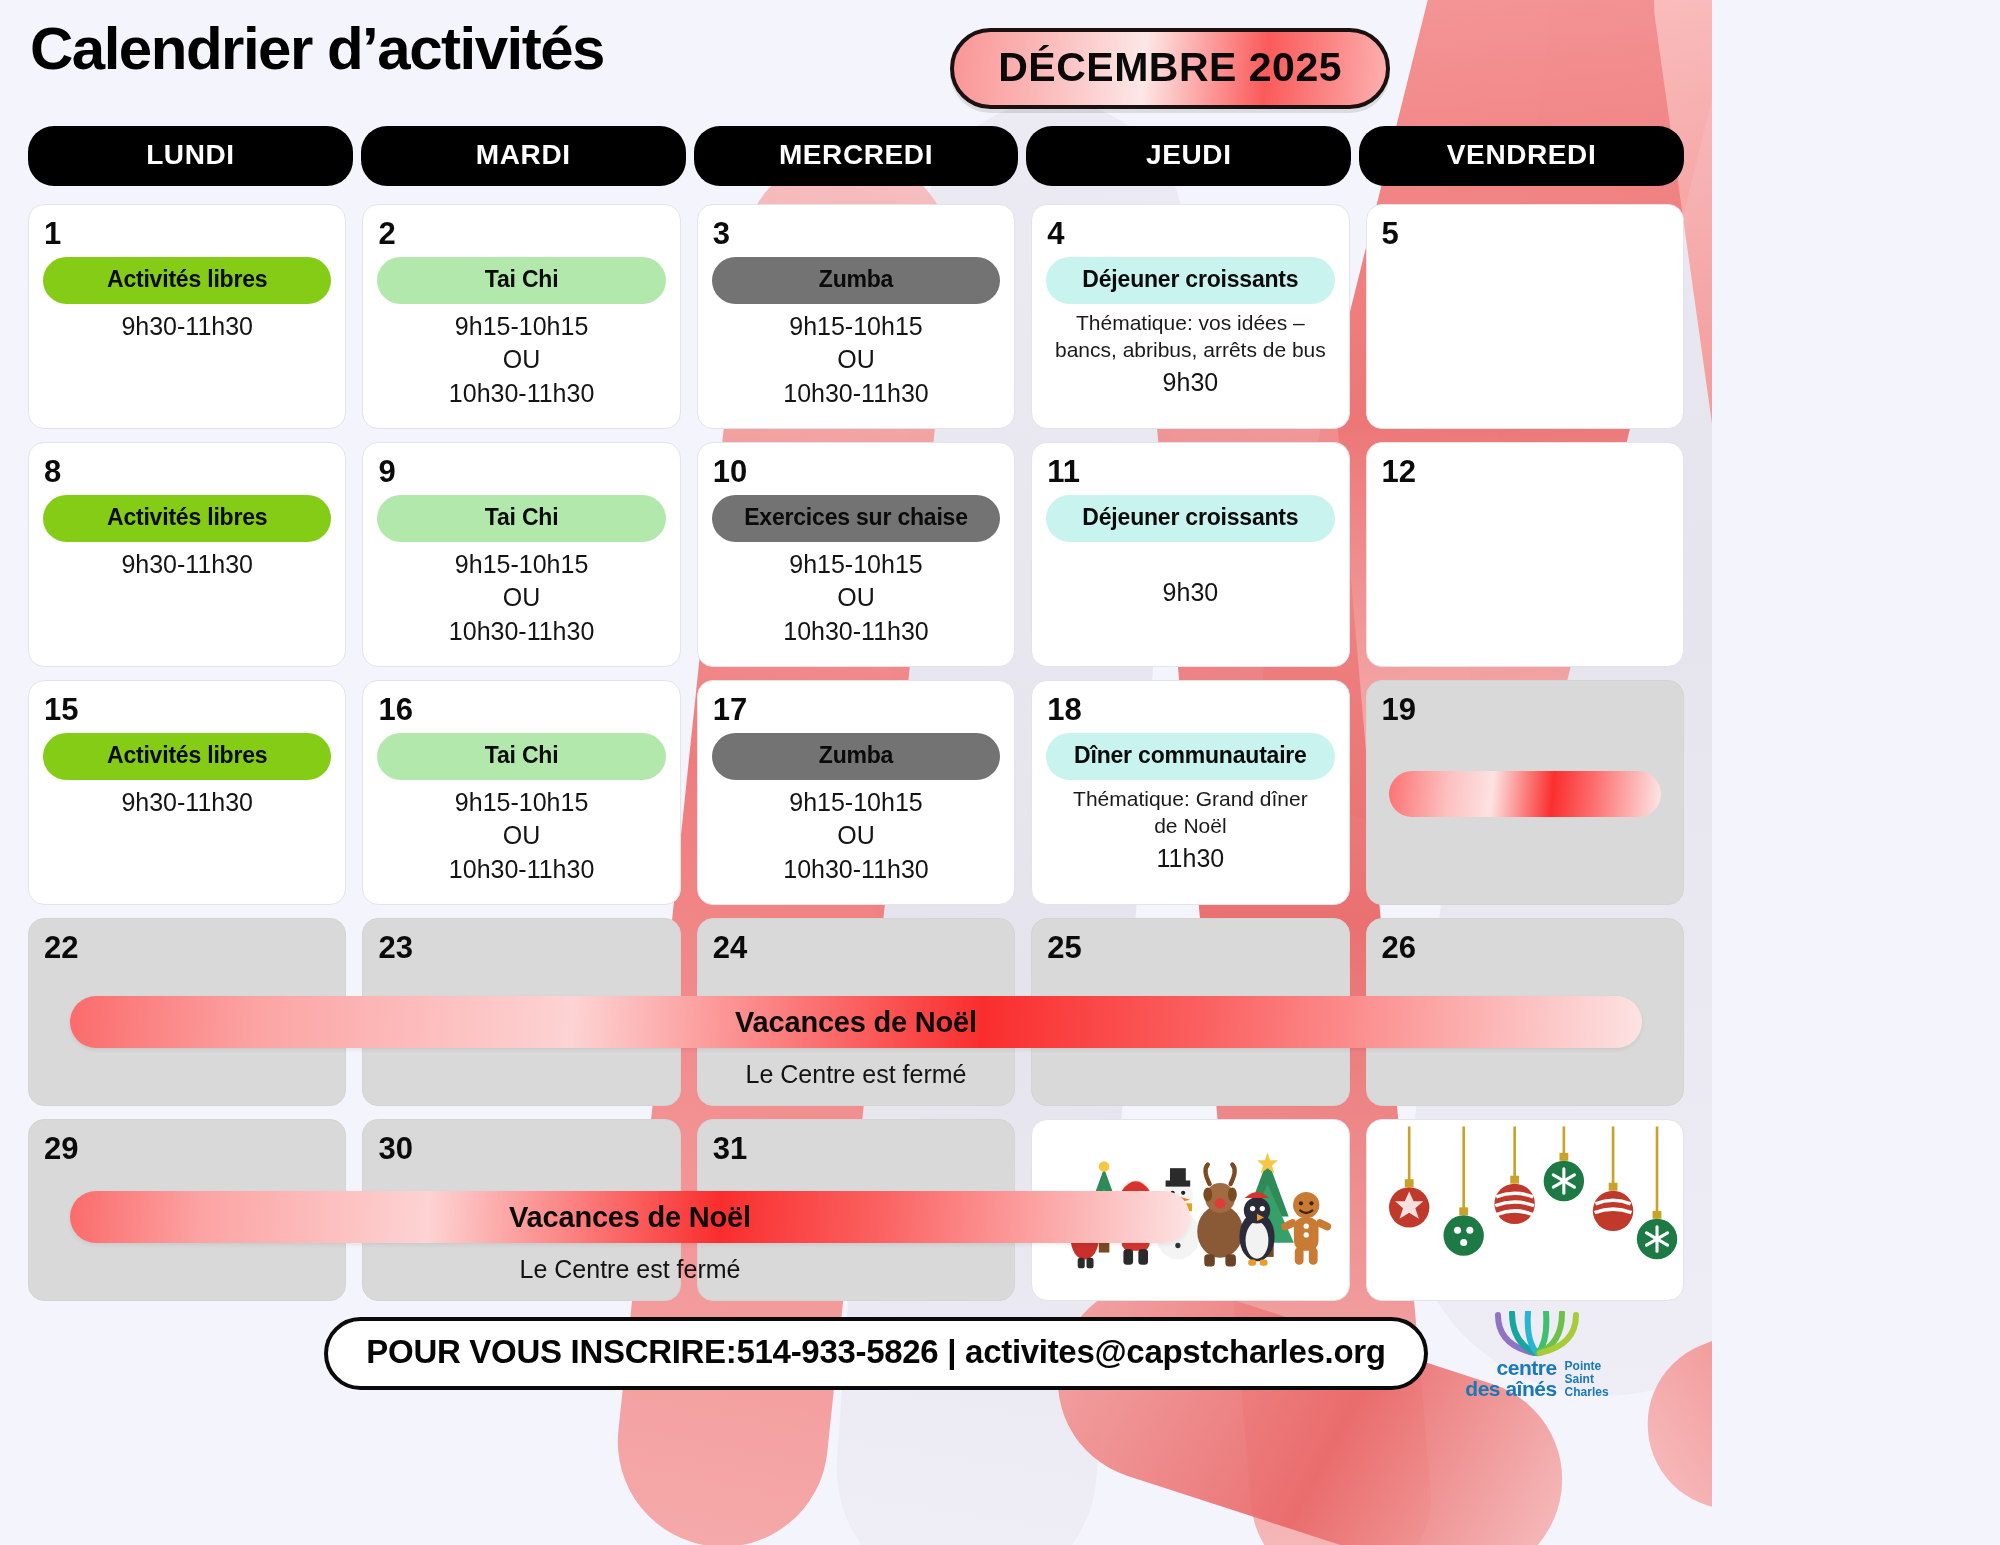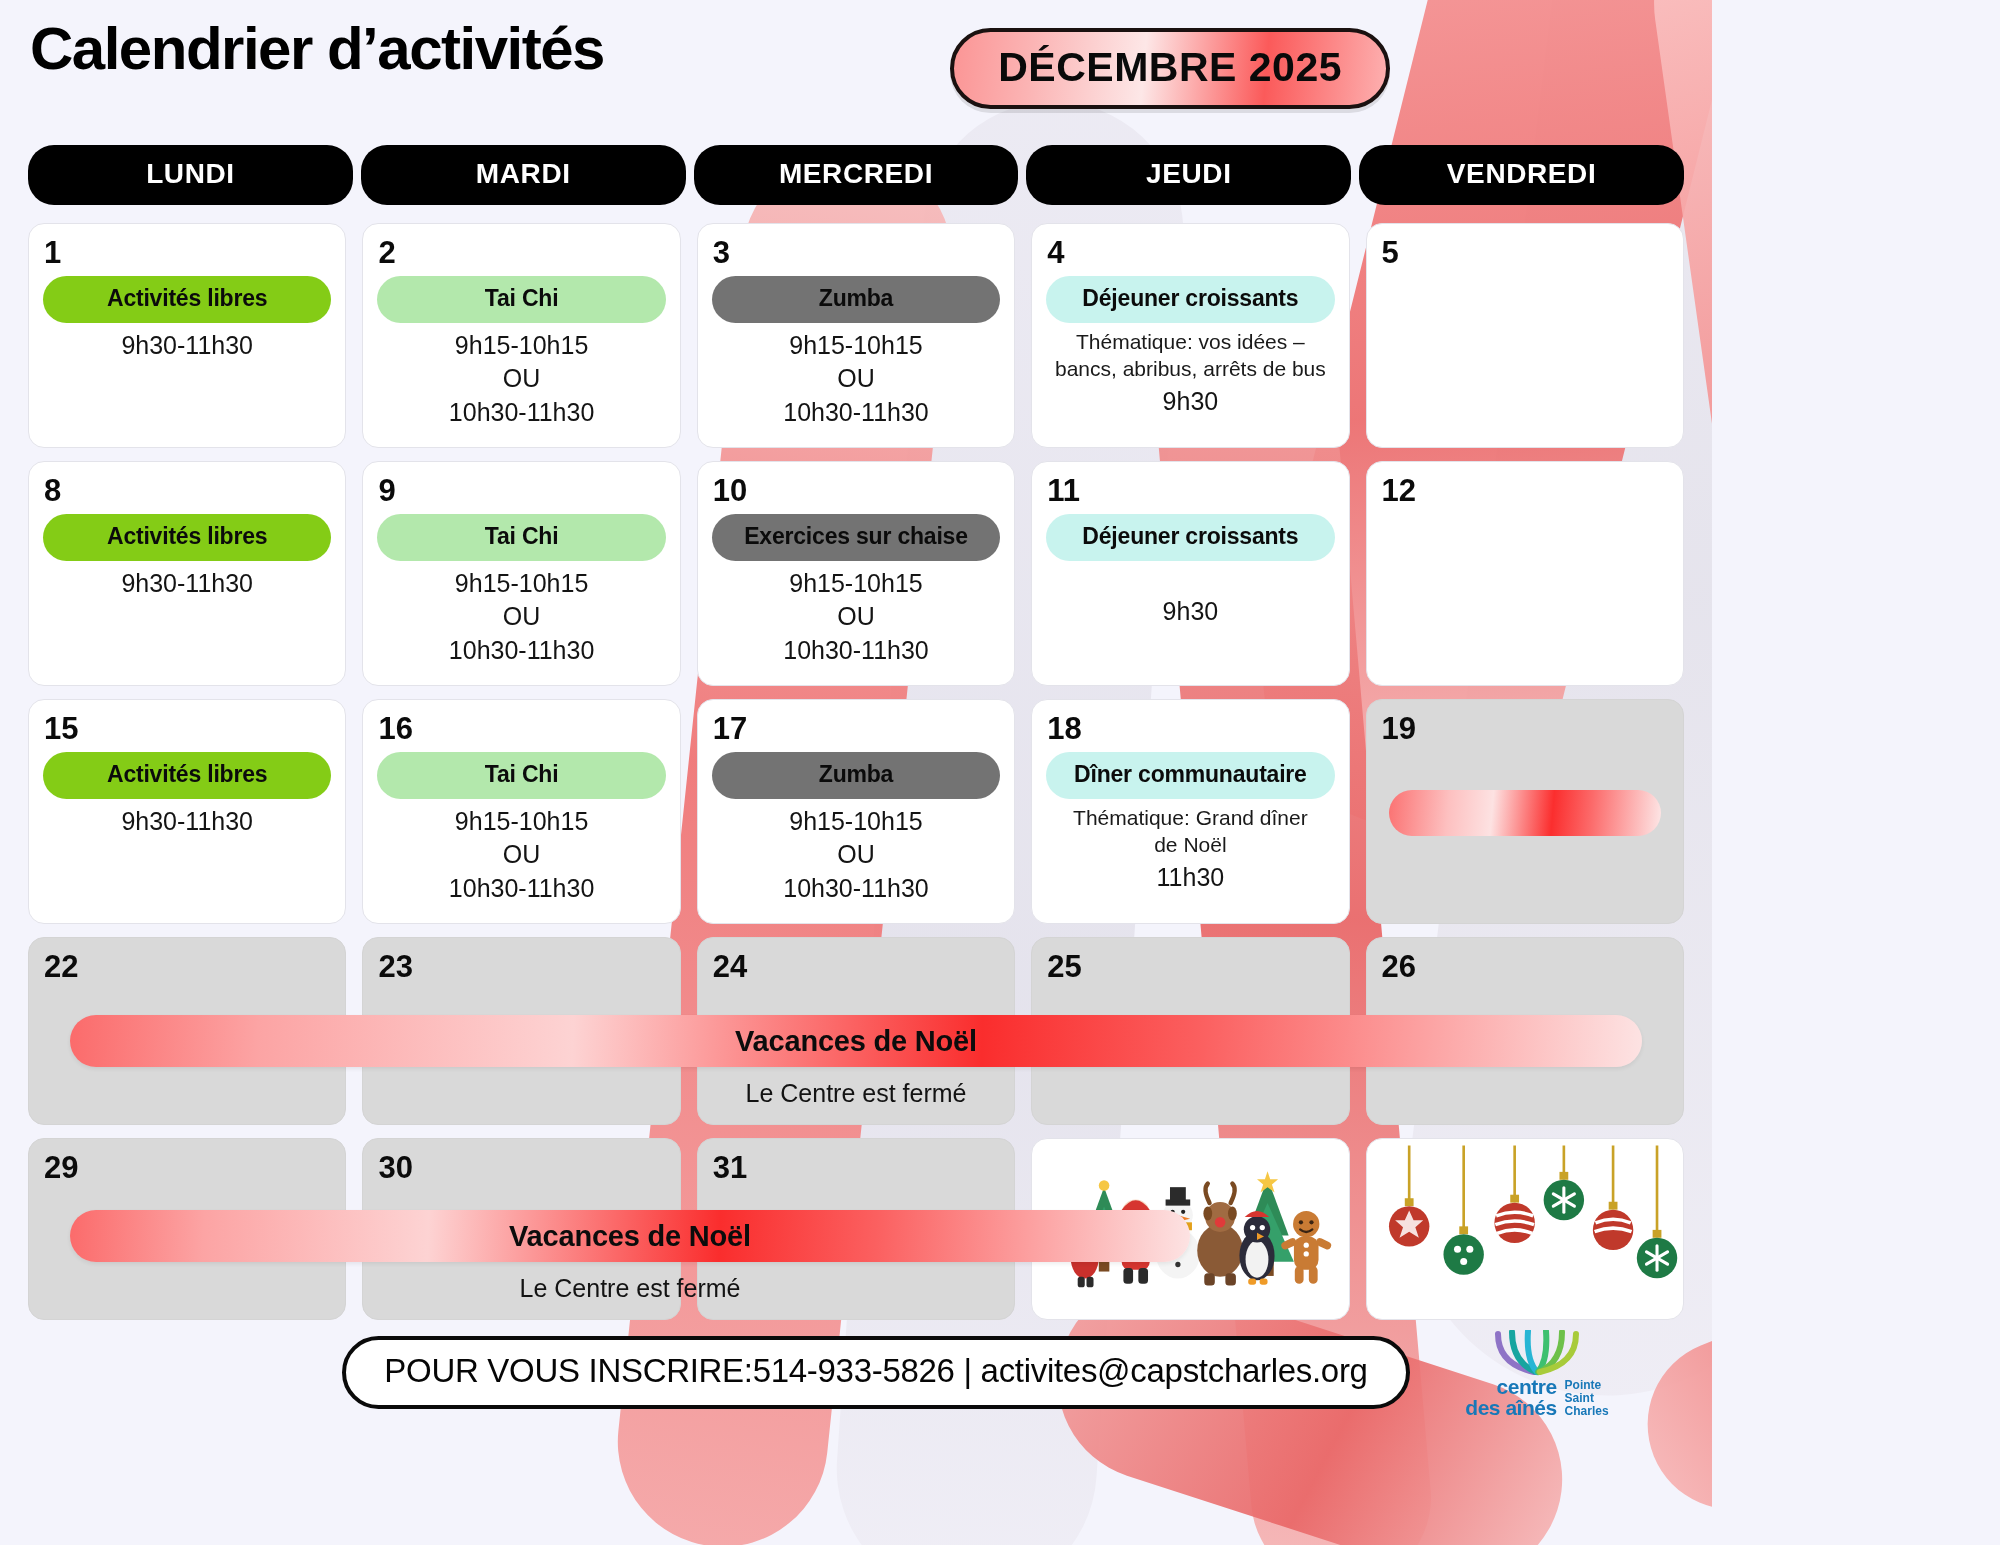--- a/index.html
+++ b/index.html
@@ -115,21 +115,21 @@
     box-shadow: 0 4px 0 rgba(0,0,0,.10);
   }
   .month-badge-text {
     font-size: 41px; font-weight: 700; letter-spacing: .5px; color: #0a0a0a;
     white-space: nowrap;
   }
 
   
   .weekdays {
     display: grid; grid-template-columns: repeat(5, 1fr);
-    gap: 8px; margin-top: 31px; padding: 5px 6px;
+    gap: 8px; margin-top: 12px; padding: 5px 6px;
   }
   .weekday {
     background: #000; color: #fff; border-radius: 26px;
     text-align: center; padding: 13px 0 15px;
     font-size: 28px; font-weight: 700; letter-spacing: .6px;
   }
 
   
   .grid {
     display: grid; grid-template-columns: repeat(5, 1fr);
@@ -198,21 +198,21 @@
   .img-cell { display: flex; align-items: flex-end; justify-content: center; padding: 0; overflow: hidden; }
 
   
   .footer {
     display: flex; align-items: center; justify-content: center;
     margin-top: 16px; position: relative; z-index: 3;
   }
   .contact-pill {
     border: 4px solid #0a0a0a; background: #fff;
     border-radius: 44px; padding: 12px 38px 15px;
-    font-size: 33px; font-weight: 400; color: #060606; letter-spacing: -.3px;
+    font-size: 33px; font-weight: 700; color: #060606; letter-spacing: -.3px;
     margin-left: 40px;
   }
   .logo {
     position: absolute; right: 58px; top: -6px;
     width: 190px; text-align: center;
   }
   .logo-words {
     display: flex; align-items: flex-end; justify-content: center; gap: 8px;
     margin-top: -4px;
   }

